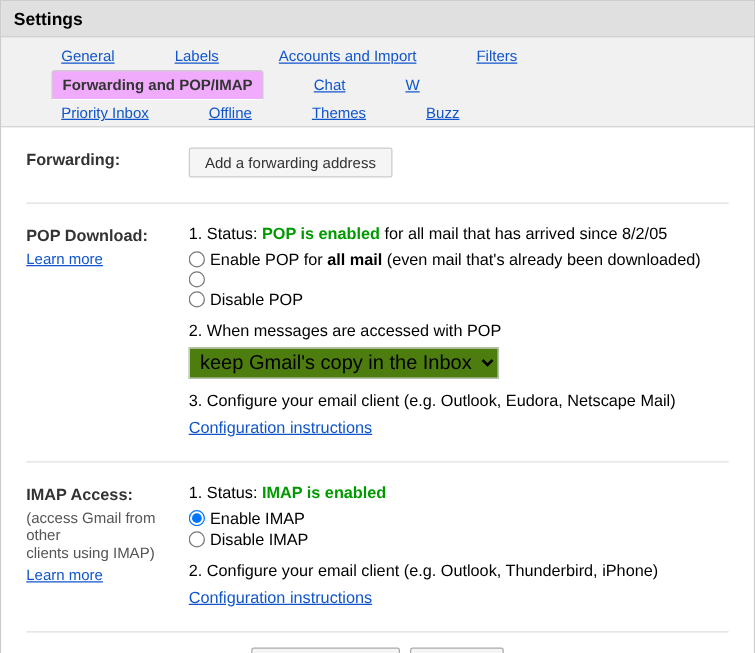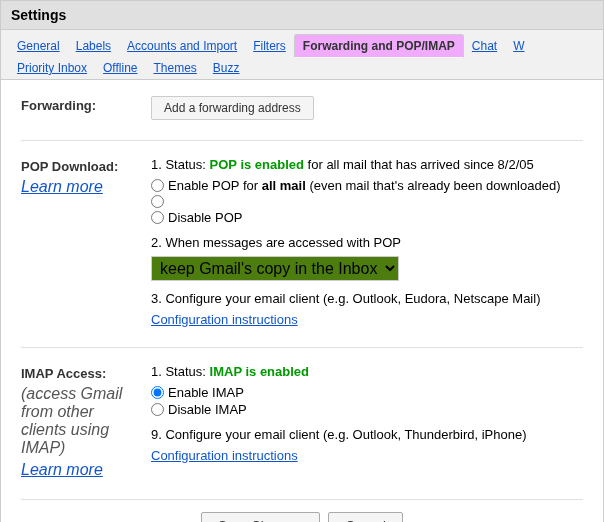--- a/index.html
+++ b/index.html
@@ -37,20 +37,21 @@
       padding-top: 4px;
     }
     .tab {
       padding: 4px 8px;
       font-size: 12px;
       color: #15c;
       cursor: pointer;
       text-decoration: underline;
       border: none;
       background: none;
+      margin-left: 32px;
     }
     .tab.active {
       background: #f0abfc;
       border: 1px solid #ccc;
       border-bottom: 1px solid #fff;
       border-radius: 3px 3px 0 0;
       color: #333;
       text-decoration: none;
       font-weight: bold;
       margin-bottom: -1px;
@@ -69,24 +70,23 @@
     .section-label {
       width: 130px;
       flex-shrink: 0;
       font-weight: bold;
       color: #333;
       font-size: 13px;
       padding-top: 2px;
     }
     .section-label-sub {
       font-weight: normal;
-      font-size: 16px;
+      font-size: 12px;
       color: #555;
       margin-top: 4px;
-      font-style: italic;
     }
     .section-label a {
       color: #15c;
       text-decoration: underline;
     }
     .section-content {
       flex: 1;
     }
     .forwarding-btn {
       background: #f5f5f5;
@@ -283,21 +283,21 @@
           <label>
             <input type="radio" name="imap_enable" checked="" style="">
             <span>Enable IMAP</span>
           </label>
           <label>
             <input type="radio" name="imap_enable" style="">
             <span>Disable IMAP</span>
           </label>
         </div>
         <div class="subsection-title">
-          <span>9. Configure your email client</span>
+          <span>2. Configure your email client</span>
           <span>(e.g. Outlook, Thunderbird, iPhone)</span>
         </div>
         <a class="config-link">Configuration instructions</a>
       </div>
     </div>
 
     <div class="footer-buttons">
       <button class="btn-save">Save Changes</button>
       <button class="btn-cancel">Cancel</button>
     </div>

